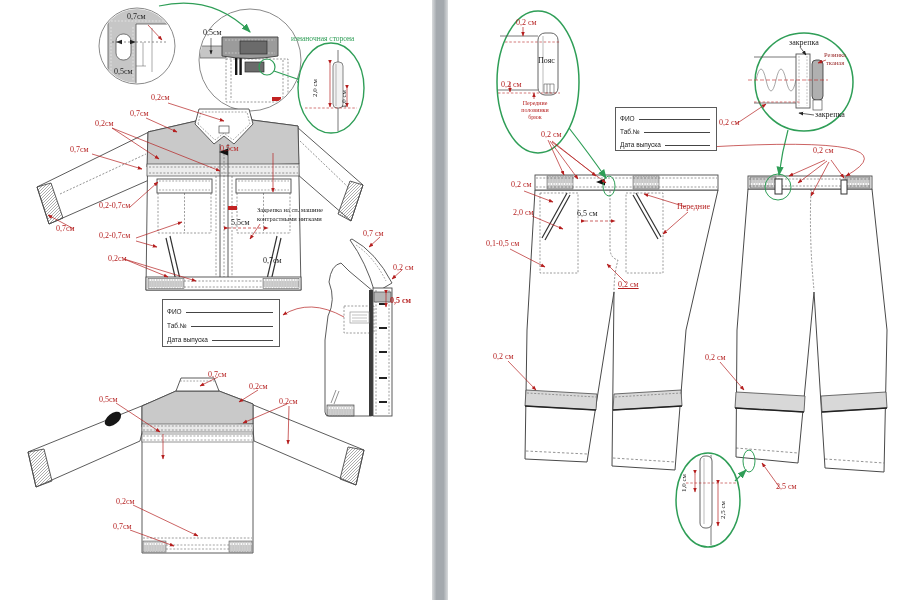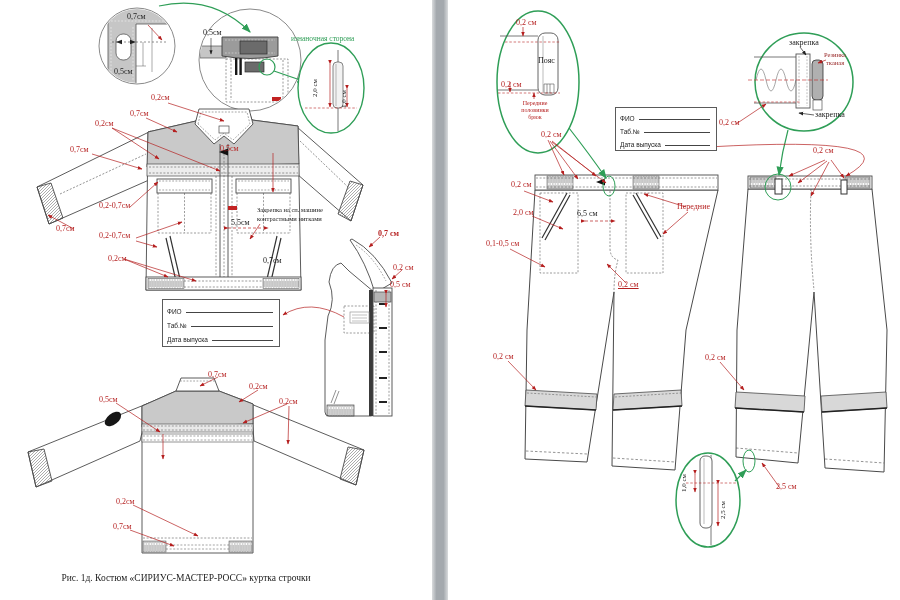--- a/index.html
+++ b/index.html
@@ -211,23 +211,23 @@
     <div class="lb" style="left:70px;top:146px;">0,7см</div>
     <div class="lb" style="left:220px;top:145px;">0,5см</div>
     <div class="lb" style="left:99px;top:202px;">0,2-0,7см</div>
     <div class="lb" style="left:56px;top:225px;">0,7см</div>
     <div class="lb" style="left:99px;top:232px;">0,2-0,7см</div>
     <div class="lb" style="left:108px;top:255px;">0,2см</div>
     <div class="lbk" style="left:231px;top:219px;">5,5см</div>
     <div class="lbk sm" style="left:257px;top:207px;">Закрепка на сп. машине</div>
     <div class="lbk sm" style="left:257px;top:216px;">контрастными нитками</div>
     <div class="lbk" style="left:263px;top:257px;">0,7см</div>
-    <div class="lb" style="left:378px;top:230px;font-weight:bold;">0,7 см</div>
+    <div class="lb" style="left:363px;top:230px;">0,7 см</div>
     <div class="lb" style="left:393px;top:264px;">0,2 см</div>
-    <div class="lb" style="left:390px;top:281px;">0,5 см</div>
+    <div class="lb" style="left:390px;top:297px;font-weight:bold;">0,5 см</div>
     <div class="lb" style="left:208px;top:371px;">0,7см</div>
     <div class="lb" style="left:249px;top:383px;">0,2см</div>
     <div class="lb" style="left:99px;top:396px;">0,5см</div>
     <div class="lb" style="left:279px;top:398px;">0,2см</div>
     <div class="lb" style="left:116px;top:498px;">0,2см</div>
     <div class="lb" style="left:113px;top:523px;">0,7см</div>
 
     <div class="tagbox" style="left:162px;top:299px;width:108px;height:42px;">
       <div class="tagrow">
           <span class="lab">ФИО</span>
@@ -236,21 +236,20 @@
       <div class="tagrow">
           <span class="lab">Таб.№</span>
           <span class="ln"></span>
         </div>
       <div class="tagrow">
           <span class="lab">Дата выпуска</span>
           <span class="ln"></span>
         </div>
     </div>
 
-    <div class="caption" style="top:573px;">Рис. 1д. Костюм «СИРИУС-МАСТЕР-РОСС» куртка строчки</div>
   </div>
 
   <div class="divider"></div>
 
   <div class="page right">
     <svg width="452" height="600" viewBox="0 0 452 600">
       <defs>
         <marker id="Rar" viewBox="0 0 8 8" markerWidth="7" markerHeight="7" refX="7" refY="4" orient="auto">
             <path d="M0,1 L8,4 L0,7 Z" fill="#b51f1f"></path>
           </marker>

